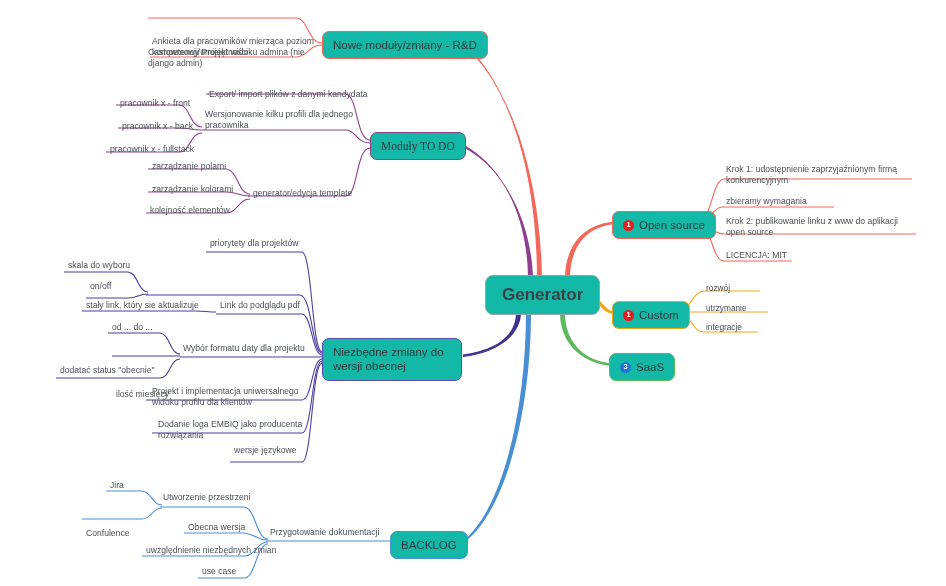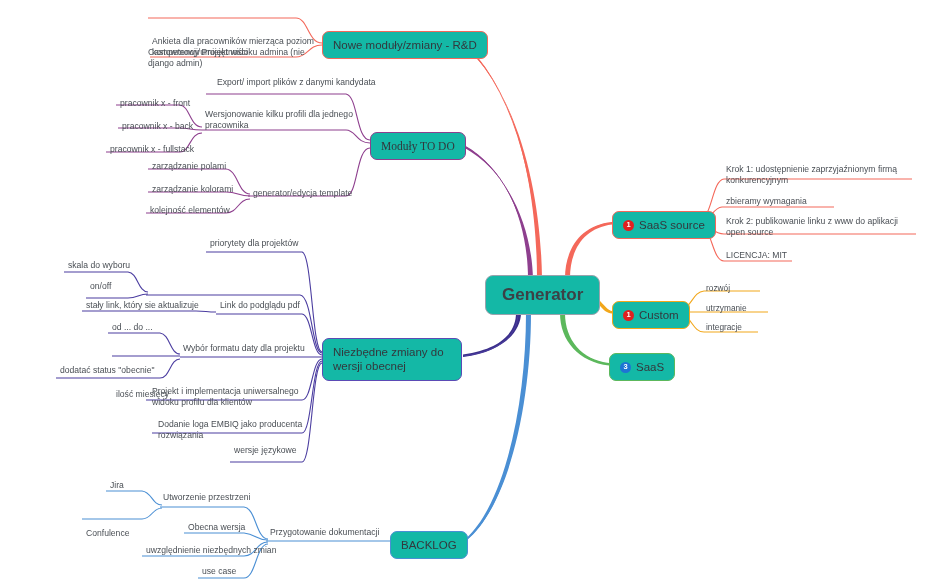--- a/index.html
+++ b/index.html
@@ -147,37 +147,37 @@
   <div class="node main violet" style="left:322px;top:338px;width:140px;">
     <span class="lbl">Niezbędne zmiany do wersji obecnej</span>
   </div>
 
   <div class="node main blue" style="left:390px;top:531px;">
     <span class="lbl">BACKLOG</span>
   </div>
 
   <div class="node main red" style="left:612px;top:211px;">
     <span class="badge b-red">1</span>
-    <span class="lbl">SaaS source</span>
+    <span class="lbl">Open source</span>
   </div>
 
   <div class="node main orange" style="left:612px;top:301px;">
     <span class="badge b-red">1</span>
     <span class="lbl">Custom</span>
   </div>
 
   <div class="node main green" style="left:609px;top:353px;">
     <span class="badge b-blue">3</span>
     <span class="lbl">SaaS</span>
   </div>
 
   <div class="leaf" style="left:148px;top:4px;width:160px;margin-top:43px;">Castowmowy Projekt widoku admina (nie django admin)</div>
   <div class="leaf" style="left:152px;top:36px;width:165px;">Ankieta dla pracowników mierząca poziom kompetencji/umiejętności</div>
 
-  <div class="leaf" style="left:209px;top:77px;width:160px;margin-left:8px;">Export/ import plików z danymi kandydata</div>
+  <div class="leaf" style="left:209px;top:89px;width:160px;">Export/ import plików z danymi kandydata</div>
   <div class="leaf" style="left:205px;top:109px;width:150px;">Wersjonowanie kilku profili dla jednego pracownika</div>
   <div class="leaf" style="left:120px;top:98px;width:90px;">pracownik x - front</div>
   <div class="leaf" style="left:122px;top:121px;width:90px;">pracownik x - back</div>
   <div class="leaf" style="left:110px;top:144px;width:100px;">pracownik x - fullstack</div>
 
   <div class="leaf" style="left:253px;top:188px;width:120px;">generator/edycja template</div>
   <div class="leaf" style="left:152px;top:161px;width:92px;">zarządzanie polami</div>
   <div class="leaf" style="left:152px;top:184px;width:95px;">zarządzanie kolorami</div>
   <div class="leaf" style="left:150px;top:205px;width:95px;">kolejność elementów</div>
 

